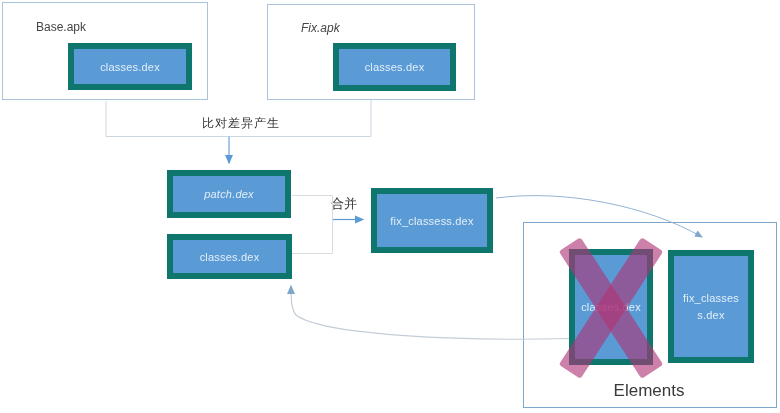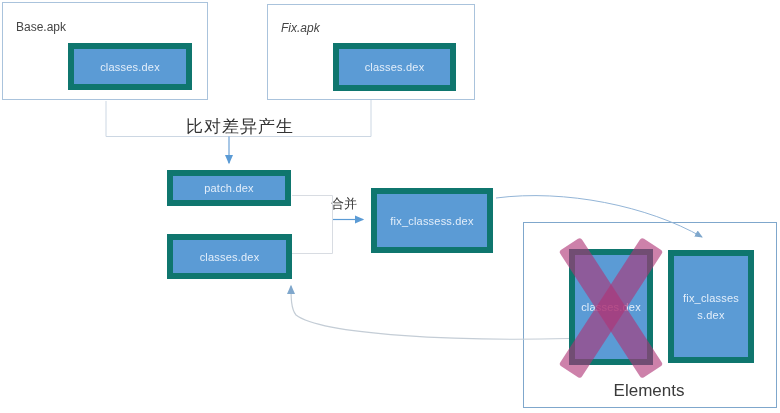--- a/index.html
+++ b/index.html
@@ -4,32 +4,32 @@
 <style>
   html,body{margin:0;padding:0;background:#fff;}
   #canvas{
     position:relative;width:780px;height:413px;background:#ffffff;overflow:hidden;
     font-family:"Liberation Sans","DejaVu Sans",sans-serif;
   }
   .container-box{
     position:absolute;background:#ffffff;border:1px solid #aac3dc;box-sizing:border-box;
   }
   .container-label{
-    position:absolute;font-size:12px;color:#454545;white-space:nowrap;
+    position:absolute;font-size:12px;color:#454545;white-space:nowrap;margin-left:20px;
   }
   .node{
     position:absolute;background:#5b9bd5;border:6px solid #0f766e;box-sizing:border-box;
     display:flex;align-items:center;justify-content:center;text-align:center;
     font-size:11px;color:#e3eefa;letter-spacing:.2px;
   }
   .node.wrap{word-break:break-all;padding:0 6px;line-height:1.5;}
   .edge-label{
     position:absolute;color:#333333;white-space:nowrap;
   }
-  #diff-label{font-size:17px;letter-spacing:1px;}
+  #diff-label{font-size:12px;letter-spacing:1px;margin-left:16px;}
   #merge-label{font-size:13px;text-align:center;}
   #elements-box{border:1px solid #7fa7cc;}
   #elements-label{
     position:absolute;left:523px;top:381px;width:252px;text-align:center;
     font-size:17px;color:#3a3a3a;box-sizing:border-box;
   }
   .cross-bar{
     position:absolute;width:26px;height:152px;left:598px;top:232px;
     background:rgba(174,52,118,0.62);border-radius:3px;
   }
@@ -47,21 +47,21 @@
   <div class="container-box" style="left:2px;top:2px;width:206px;height:98px;"></div>
   <div class="container-label" style="left:16px;top:20px;">Base.apk</div>
   <div class="node" style="left:68px;top:43px;width:124px;height:47px;">classes.dex</div>
 
   <div class="container-box" style="left:267px;top:4px;width:208px;height:96px;"></div>
   <div class="container-label" style="left:281px;top:21px;font-style:italic;">Fix.apk</div>
   <div class="node" style="left:333px;top:43px;width:123px;height:48px;">classes.dex</div>
 
   <div class="edge-label" id="diff-label" style="left:186px;top:115px;">比对差异产生</div>
 
-  <div class="node" style="left:167px;top:170px;width:124px;height:36px;">patch.dex</div>
+  <div class="node" style="left:167px;top:170px;width:124px;height:48px;font-style:italic;">patch.dex</div>
   <div class="node" style="left:167px;top:234px;width:125px;height:45px;">classes.dex</div>
 
   <div class="edge-label" id="merge-label" style="left:331px;top:195px;">合并</div>
 
   <div class="node" style="left:371px;top:188px;width:122px;height:65px;">fix_classess.dex</div>
 
   <div class="container-box" id="elements-box" style="left:523px;top:222px;width:254px;height:186px;"></div>
   <div class="node" style="left:569px;top:249px;width:84px;height:116px;">classes.dex</div>
   <div class="node wrap" style="left:668px;top:250px;width:86px;height:113px;">fix_classess.dex</div>
   <div class="cross-bar a"></div>

